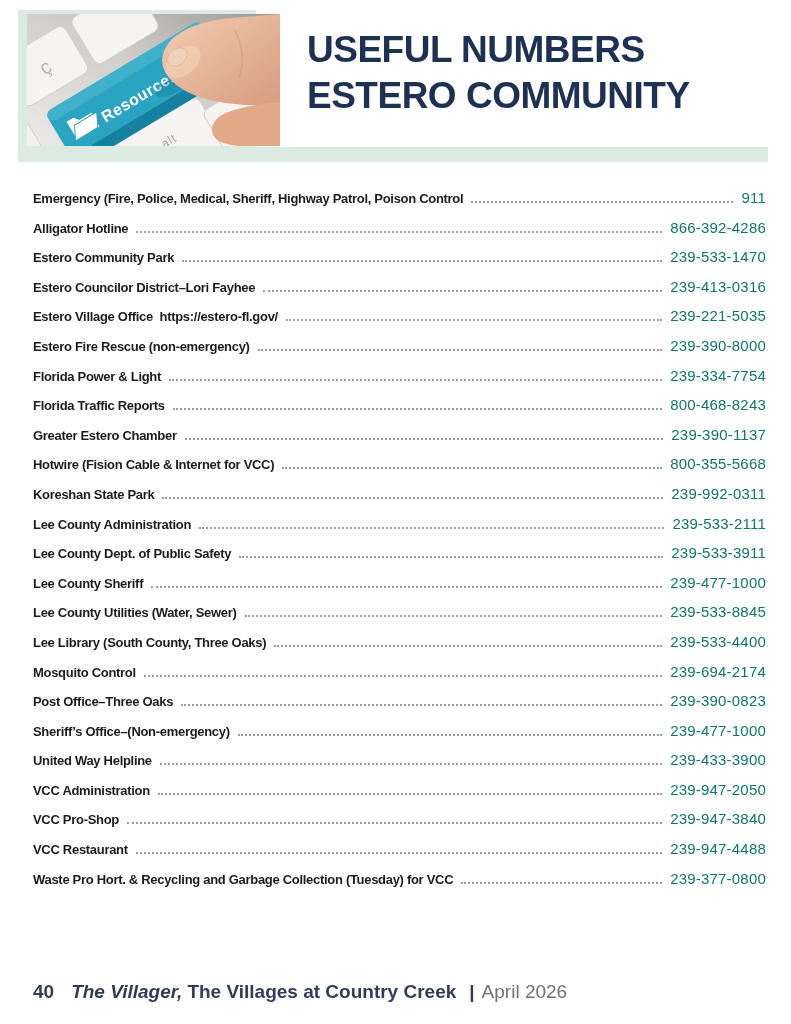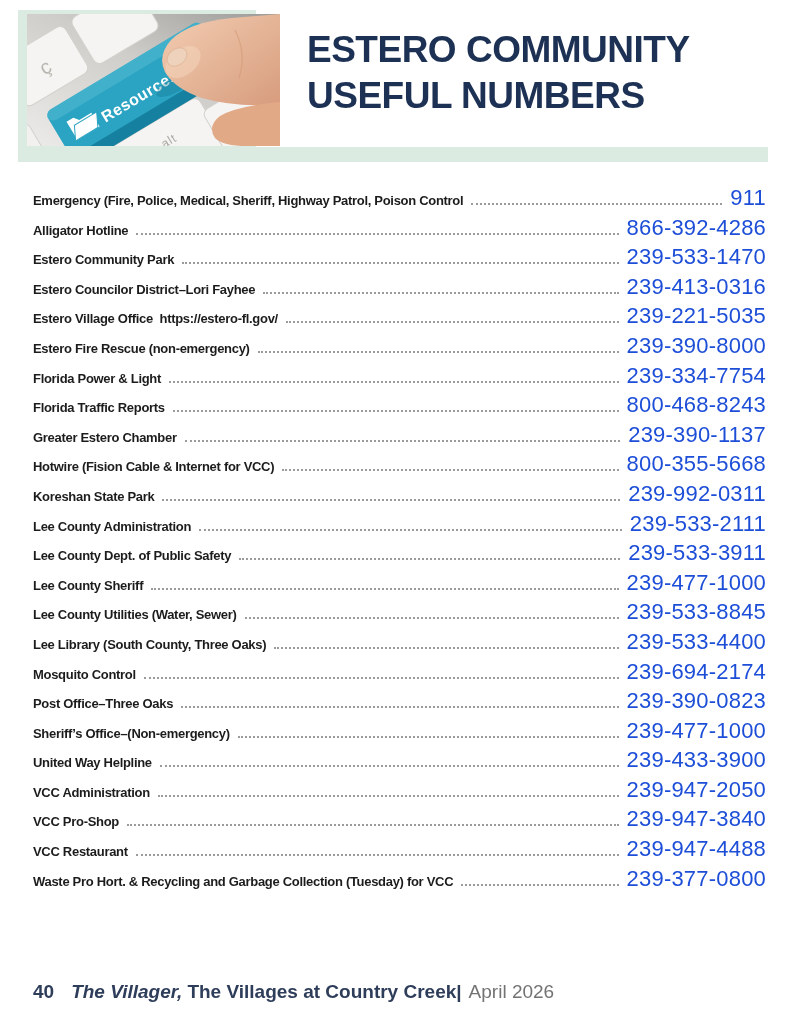--- a/index.html
+++ b/index.html
@@ -20,29 +20,29 @@
   .row{display:flex;align-items:baseline;height:29.6px;line-height:29.6px;}
   .label{
     font-weight:bold;font-size:13px;letter-spacing:-0.3px;color:#1c1c1c;
     white-space:pre;flex:0 0 auto;
   }
   .leader{
     flex:1 1 auto;min-width:8px;border-bottom:2px dotted #9b9b9b;
     margin:0 8px;align-self:baseline;
   }
   .number{
-    font-size:22px;letter-spacing:0.2px;color:#1d4ed8;white-space:nowrap;flex:0 0 auto;
+    font-size:15px;letter-spacing:0.2px;color:#0f766e;white-space:nowrap;flex:0 0 auto;
   }
   .footer{
     position:absolute;left:33px;top:981px;font-size:19px;color:#2e3d5a;
     display:flex;align-items:baseline;white-space:pre;
   }
   .footer .pageno{font-weight:bold;margin-right:17px;}
   .footer .pub{font-weight:bold;font-style:italic;margin-right:5px;}
-  .footer .community{font-weight:bold;margin-right:0;}
+  .footer .community{font-weight:bold;margin-right:13px;}
   .footer .sep{font-weight:bold;margin-right:7px;color:#2e3d5a;}
   .footer .date{font-weight:normal;color:#737373;}
   svg text{font-family:"Liberation Sans",sans-serif;}
 </style>
 </head>
 <body>
 
 <div>
 
   <div class="mint-block"></div>
@@ -98,22 +98,22 @@
         <path d="M253,0 L205,4 Q162,8 144,26 Q130,42 138,58 Q148,75 175,84 Q210,94 253,90 Z" fill="url(#skin)"></path>
         <ellipse cx="156" cy="48" rx="20" ry="13" fill="#f6d7bd" opacity="0.5" transform="rotate(-38 156 48)"></ellipse>
         <ellipse cx="150" cy="43" rx="11" ry="8" fill="#eed3bd" stroke="#d8ab8e" stroke-width="0.6" opacity="0.9" transform="rotate(-38 150 43)"></ellipse>
         <path d="M208,16 Q220,40 212,64" stroke="#d29a77" stroke-width="1.2" fill="none" opacity="0.6"></path>
         <path d="M253,88 Q210,92 193,102 Q180,112 188,124 Q196,132 220,132 L253,132 Z" fill="#e2a987"></path>
       </g>
     </g>
   </svg>
 
   <h1 class="title">
+    <span class="tl">USEFUL NUMBERS</span>
     <span class="tl">ESTERO COMMUNITY</span>
-    <span class="tl">USEFUL NUMBERS</span>
   </h1>
 
   <main class="list">
 
       <div class="row">
         <span class="label">Emergency (Fire, Police, Medical, Sheriff, Highway Patrol, Poison Control</span>
         <span class="leader"></span>
         <span class="number">911</span>
       </div>
 

